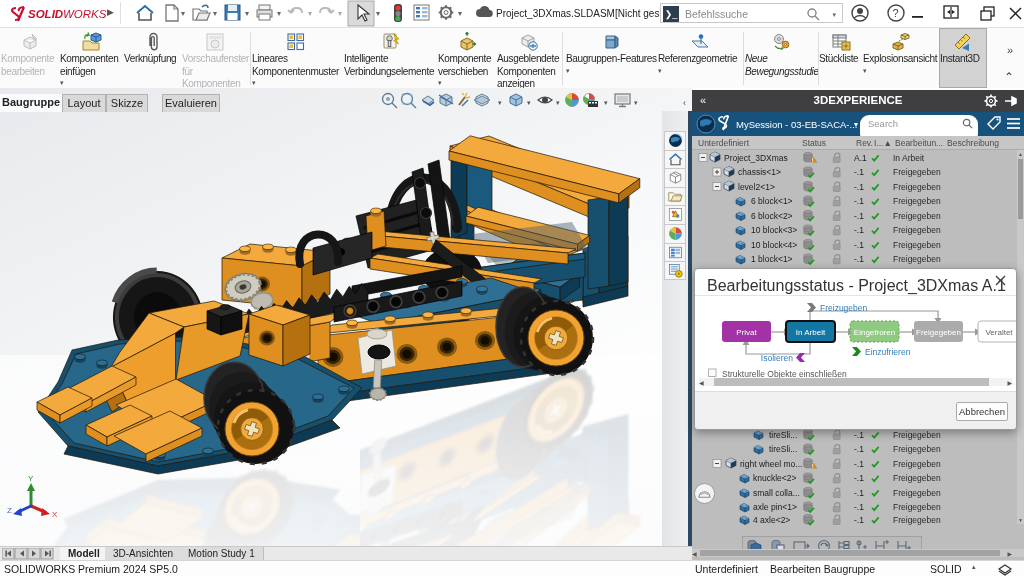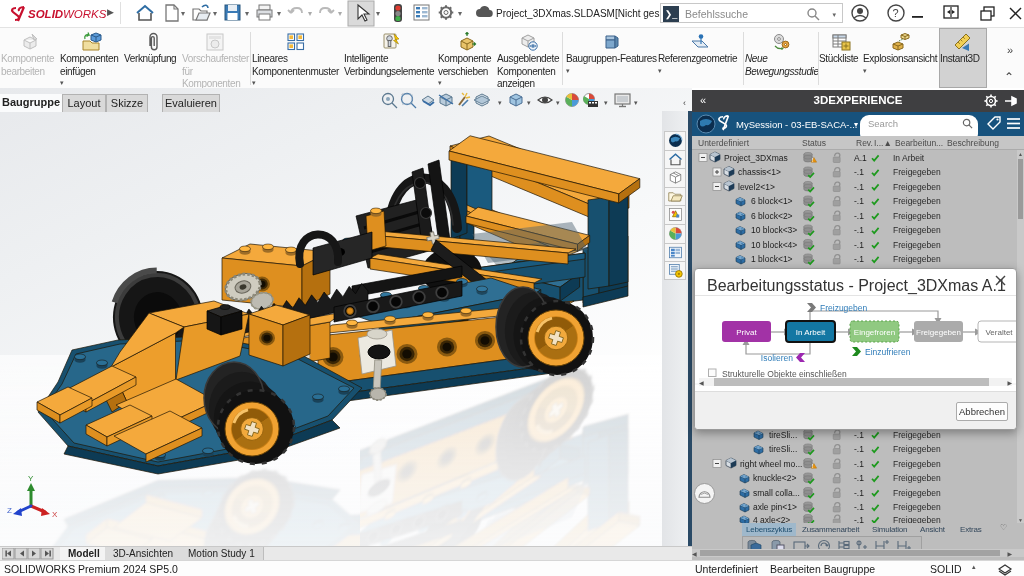--- a/index.html
+++ b/index.html
@@ -1766,28 +1766,20 @@
         <g transform="translate(140,364.5)" opacity="0.85">
           <path d="M2.5,4.5 V3 a2.5,2.5 0 0 1 5,0 V4" fill="none" stroke="#8a8a8a" stroke-width="1.3" transform="rotate(18 5 4)"></path>
           <rect x="1.2" y="4.5" width="7" height="5.5" rx="0.8" fill="#9a9a9a" stroke="#7a7a7a" stroke-width="0.5"></rect>
         </g>
         <text x="162" y="372.5" font-size="8.5" fill="#1c1c1c">-.1</text>
         <path d="M180,370.2 l2.2,2.4 l4.4,-5.2" fill="none" stroke="#1d9a1d" stroke-width="1.7"></path>
         <text x="201" y="372.5" font-size="8.5" fill="#2a2a2a">Freigegeben</text>
       </svg>
     </div>
 
-  <div style="position:absolute;left:0;top:433px;width:332px;height:13px;font-size:8px;letter-spacing:-0.2px;color:#33475b;background:#bdbdbd;">
-    <span style="position:absolute;left:50px;top:0;width:54px;height:13px;background:#9fb8cb;color:#1f4e6e;text-align:center;line-height:13px;">Lebenszyklus</span>
-    <span style="position:absolute;left:110px;top:2px;">Zusammenarbeit</span>
-    <span style="position:absolute;left:180px;top:2px;">Simulation</span>
-    <span style="position:absolute;left:228px;top:2px;">Ansicht</span>
-    <span style="position:absolute;left:268px;top:2px;">Extras</span>
-    <span style="position:absolute;left:308px;top:0px;color:#6a6a6a;">♡</span>
-  </div>
   <div id="ptoolbar" style="position:absolute;left:50px;top:446px;width:180px;height:20px;background:#bababa;border:1px solid #a0a0a0;"><svg width="178" height="18" viewBox="0 0 178 18">
         <g transform="translate(4,2)">
           <path d="M1,3 a4,1.6 0 0 1 8,0 v7 a4,1.6 0 0 1 -8,0 Z" fill="#7a8a9a" stroke="#4a5a6a" stroke-width="0.7"></path>
           <path d="M4,6 l5,-2 5,2 v5 l-5,2 -5,-2 Z" fill="#3a6a9a" stroke="#234a6a" stroke-width="0.7"></path>
           <text x="15" y="14" font-size="7" fill="#234">▾</text>
         </g>
         <g transform="translate(28,2)">
           <path d="M1,3 a4,1.6 0 0 1 8,0 v7 a4,1.6 0 0 1 -8,0 Z" fill="#8a9aaa" stroke="#4a5a6a" stroke-width="0.7"></path>
           <rect x="6" y="6" width="7" height="8" fill="#dde" stroke="#556"></rect>
         </g>

